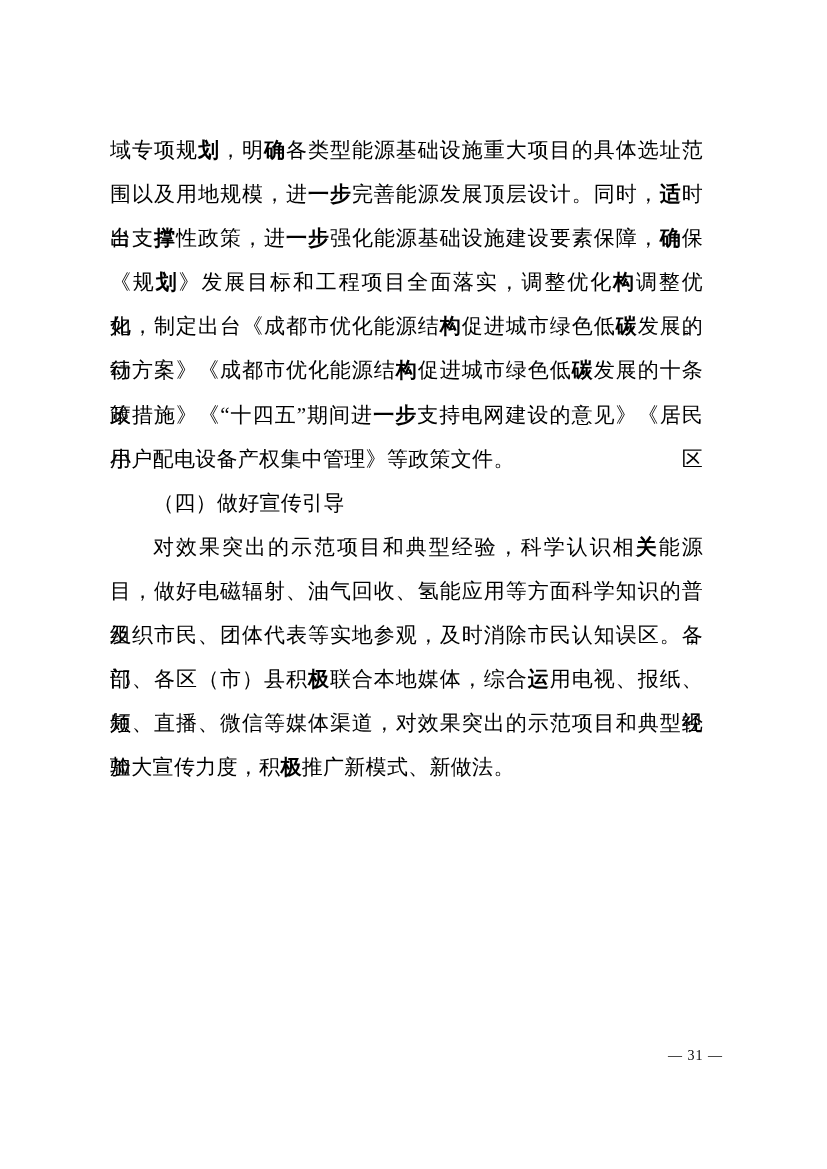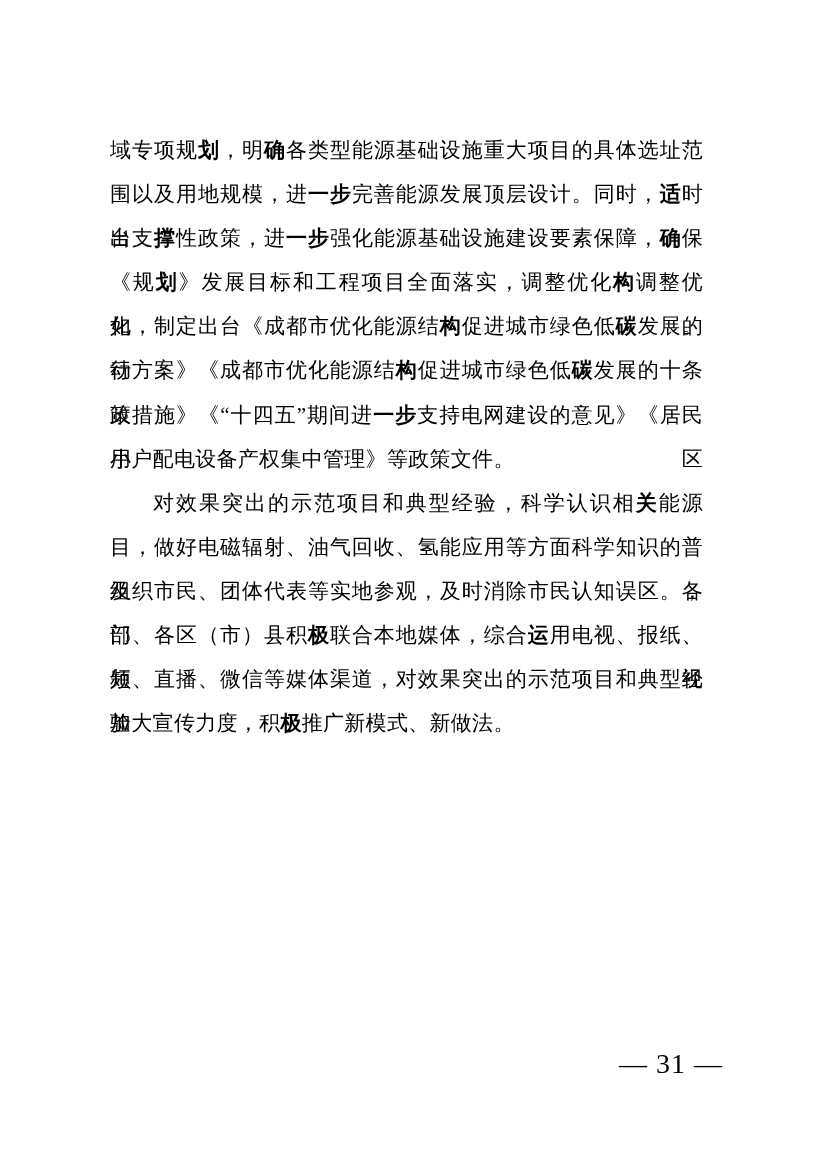--- a/index.html
+++ b/index.html
@@ -37,39 +37,40 @@
   .line.indent {
     padding-left: 43px;
   }
   .bold {
     font-weight: bold;
   }
   .page-number {
     position: absolute;
     top: 1048px;
     right: 104px;
-    font-size: 28px;
+    font-size: 14px;
     letter-spacing: 1px;
     color: #000000;
     font-family: "Liberation Serif", serif;
   }
 </style>
 </head>
 <body>
 
 <div class="page">
   <div class="text-block">
       <div class="line justify"><span>域专项规</span><span class="bold">划</span><span>，明</span><span class="bold">确</span><span>各类型能源基础设施重大项目的具体选址范</span></div>
       <div class="line justify"><span>围以及用地规模，进</span><span class="bold">一步</span><span>完善能源发展顶层设计。同时，</span><span class="bold">适</span><span>时出</span></div>
       <div class="line justify"><span>台支</span><span class="bold">撑</span><span>性政策，进</span><span class="bold">一步</span><span>强化能源基础设施建设要素保障，</span><span class="bold">确</span><span>保</span></div>
       <div class="line justify"><span>《规</span><span class="bold">划</span><span>》发展目标和工程项目全面落实，调整优化</span><span class="bold">构</span><span>调整优化。</span></div>
       <div class="line justify"><span>如，制定出台《成都市优化能源结</span><span class="bold">构</span><span>促进城市绿色低</span><span class="bold">碳</span><span>发展的行</span></div>
       <div class="line justify"><span>动方案》《成都市优化能源结</span><span class="bold">构</span><span>促进城市绿色低</span><span class="bold">碳</span><span>发展的十条政</span></div>
       <div class="line justify"><span>策措施》《“十四五”期间进</span><span class="bold">一步</span><span>支持电网建设的意见》《居民小区</span></div>
       <div class="line"><span>用户配电设备产权集中管理》等政策文件。</span></div>
+      <div class="line indent"><span>（四）做好宣传引导</span></div>
       <div class="line justify indent"><span>对效果突出的示范项目和典型经验，科学认识相</span><span class="bold">关</span><span>能源</span></div>
       <div class="line justify"><span>目，做好电磁辐射、油气回收、氢能应用等方面科学知识的普及，</span></div>
       <div class="line justify"><span>组织市民、团体代表等实地参观，及时消除市民认知误区。各部</span></div>
       <div class="line justify"><span>门、各区（市）县积</span><span class="bold">极</span><span>联合本地媒体，综合</span><span class="bold">运</span><span>用电视、报纸、短视</span></div>
       <div class="line justify"><span>频、直播、微信等媒体渠道，对效果突出的示范项目和典型经验</span></div>
       <div class="line"><span>加大宣传力度，积</span><span class="bold">极</span><span>推广新模式、新做法。</span></div>
     </div>
   <div class="page-number">— 31 —</div>
 </div>
 

